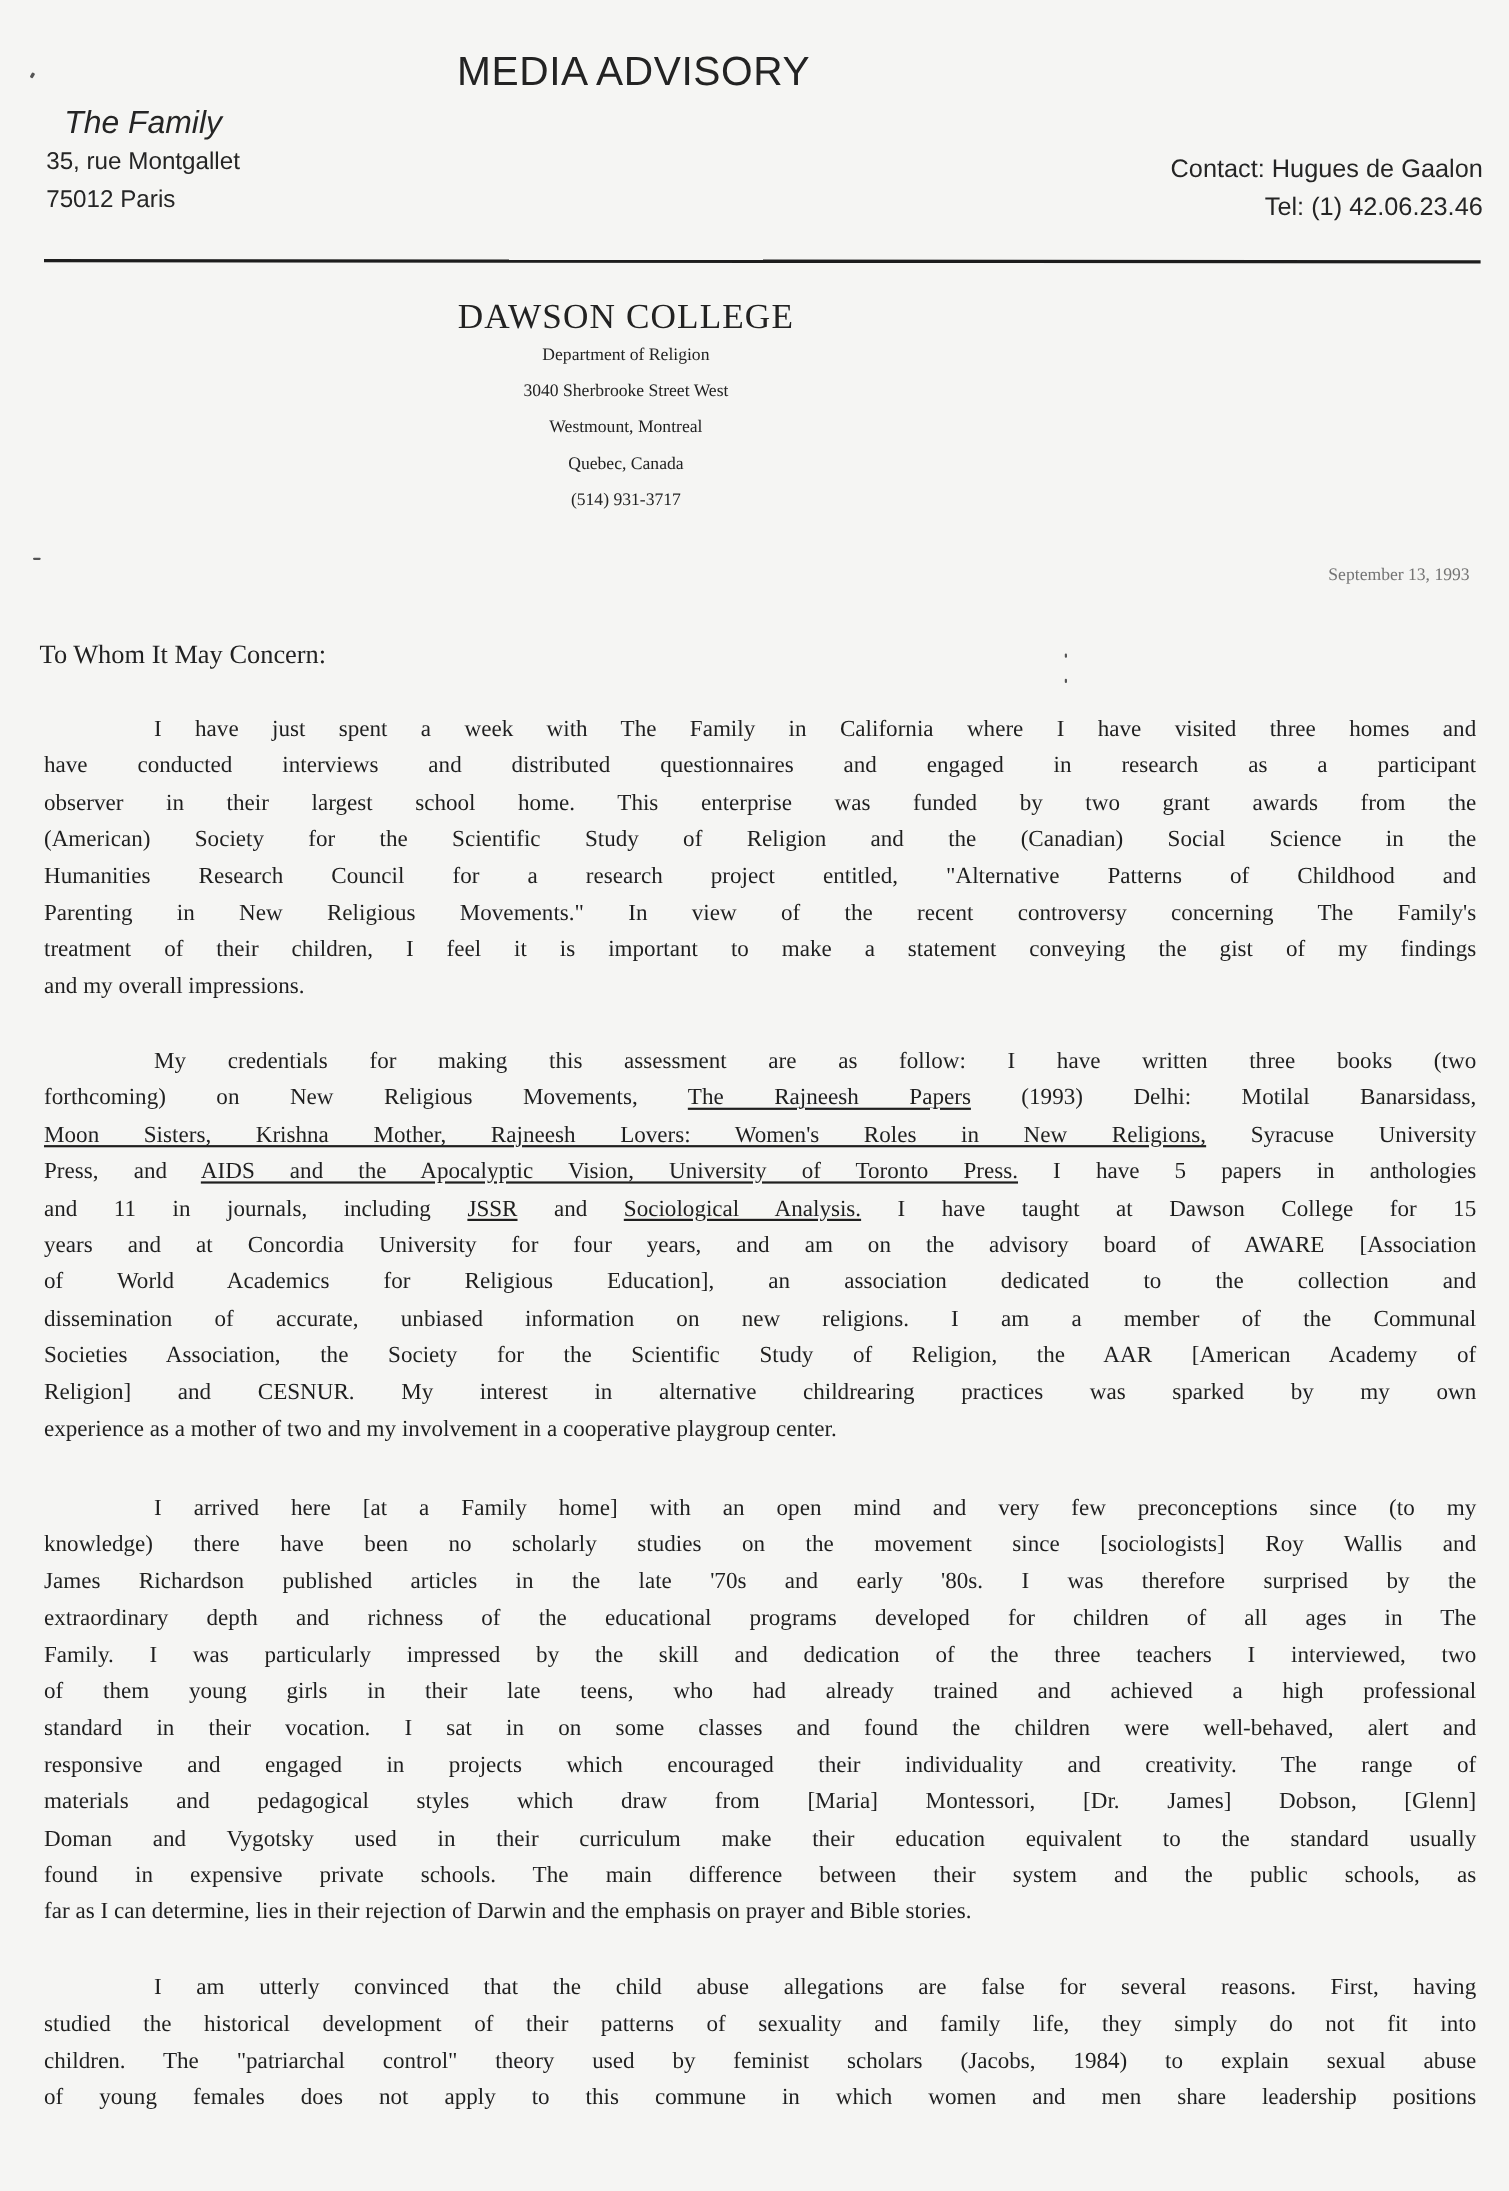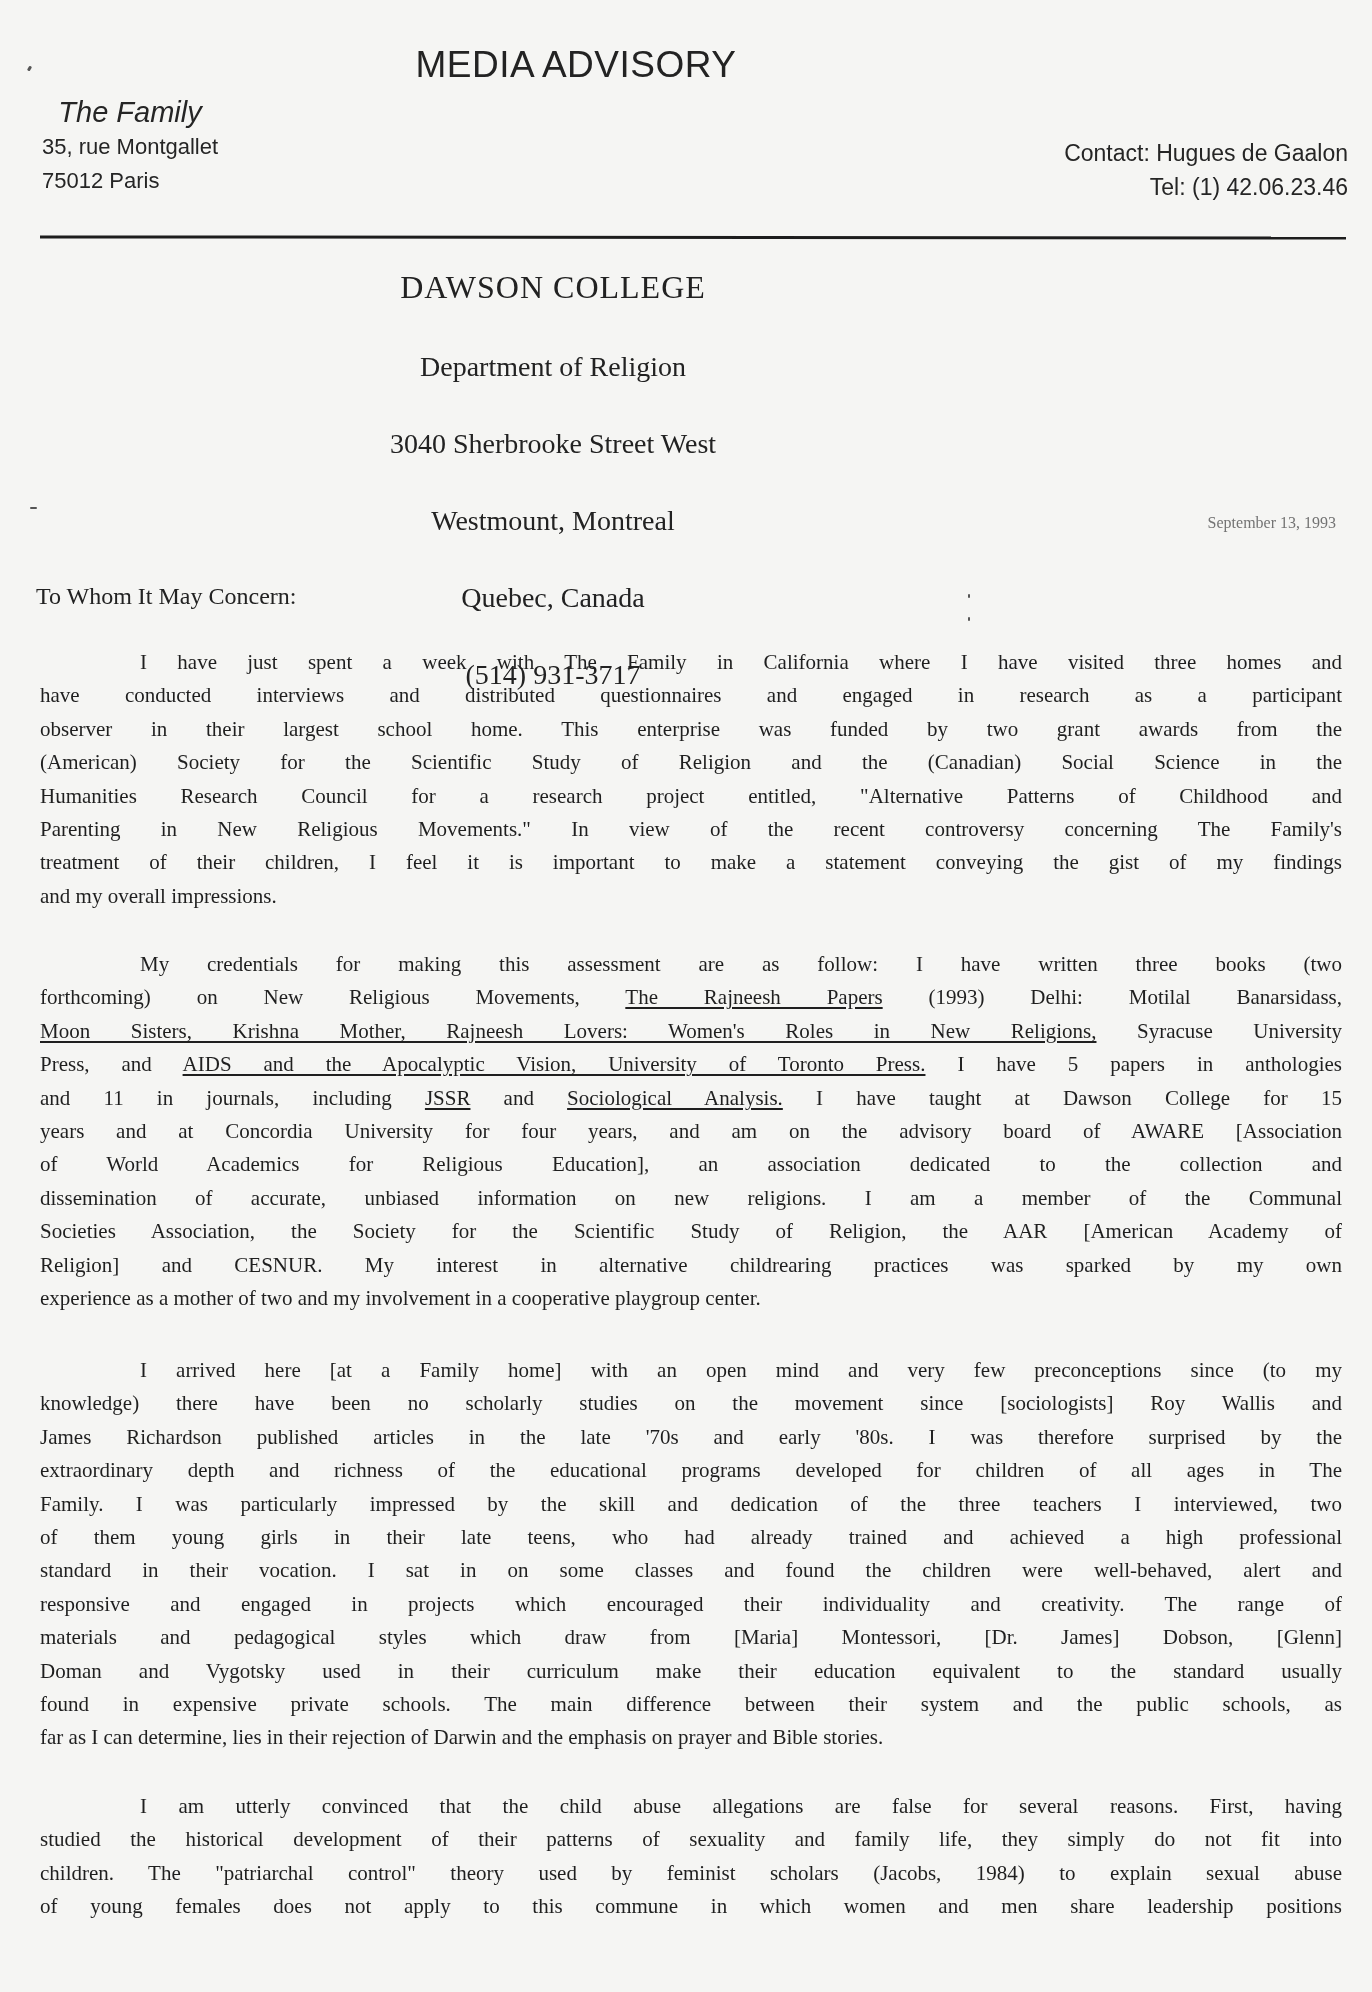--- a/index.html
+++ b/index.html
@@ -35,27 +35,27 @@
       font-size: 23px; line-height: 34px; color: #252525;
     }
     .rule {
       position: absolute; left: 40px; top: 236px; width: 1306px; height: 0;
       border-top: 3px solid #1d1d1d;
       transform: rotate(0.05deg);
     }
 
     
     .college {
-      position: absolute; left: 0; width: 1106px; top: 268px;
+      position: absolute; left: 16px; width: 1106px; top: 268px;
       text-align: center;
       font-family: "Liberation Serif", serif;
       color: #222;
     }
     .college .name { font-size: 32px; line-height: 38px; letter-spacing: 1px; }
-    .college .line { font-size: 28px; line-height: 33px; margin-top: 44px; }
+    .college .line { font-size: 16px; line-height: 33px; }
 
     .date {
       position: absolute; right: 36px; top: 514px;
       font-family: "Liberation Serif", serif;
       font-size: 16px; color: #737373;
     }
     .salutation {
       position: absolute; left: 36px; top: 583px;
       font-family: "Liberation Serif", serif;
       font-size: 24px; color: #222;

